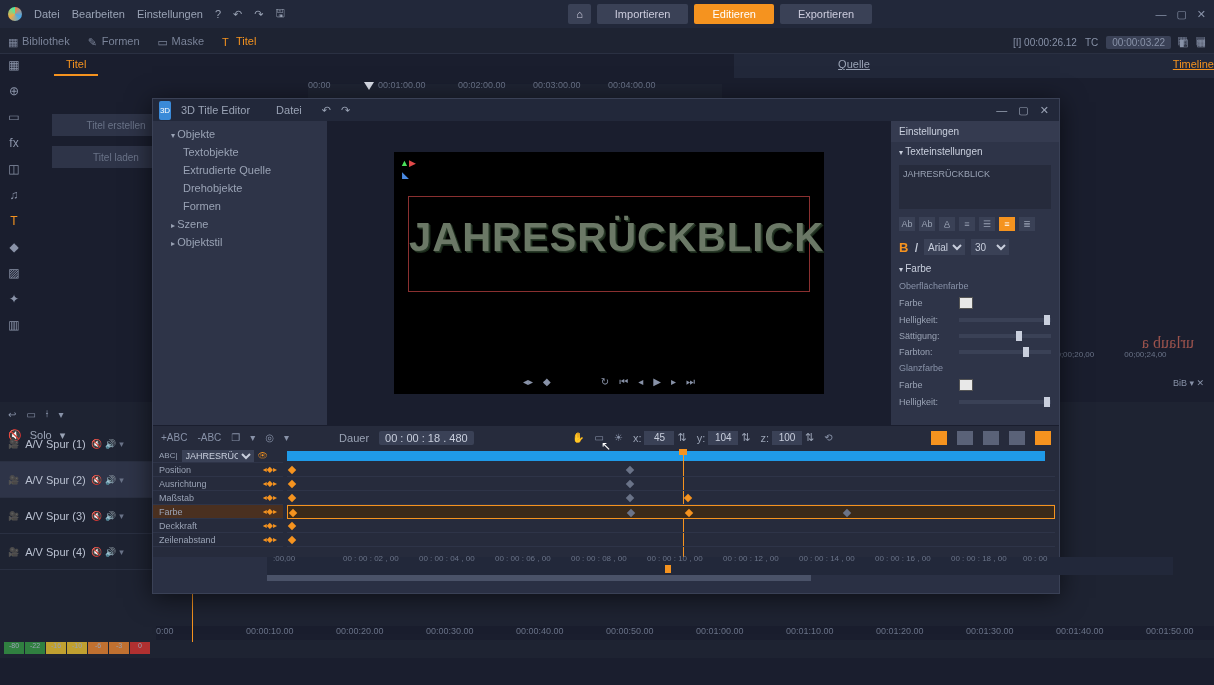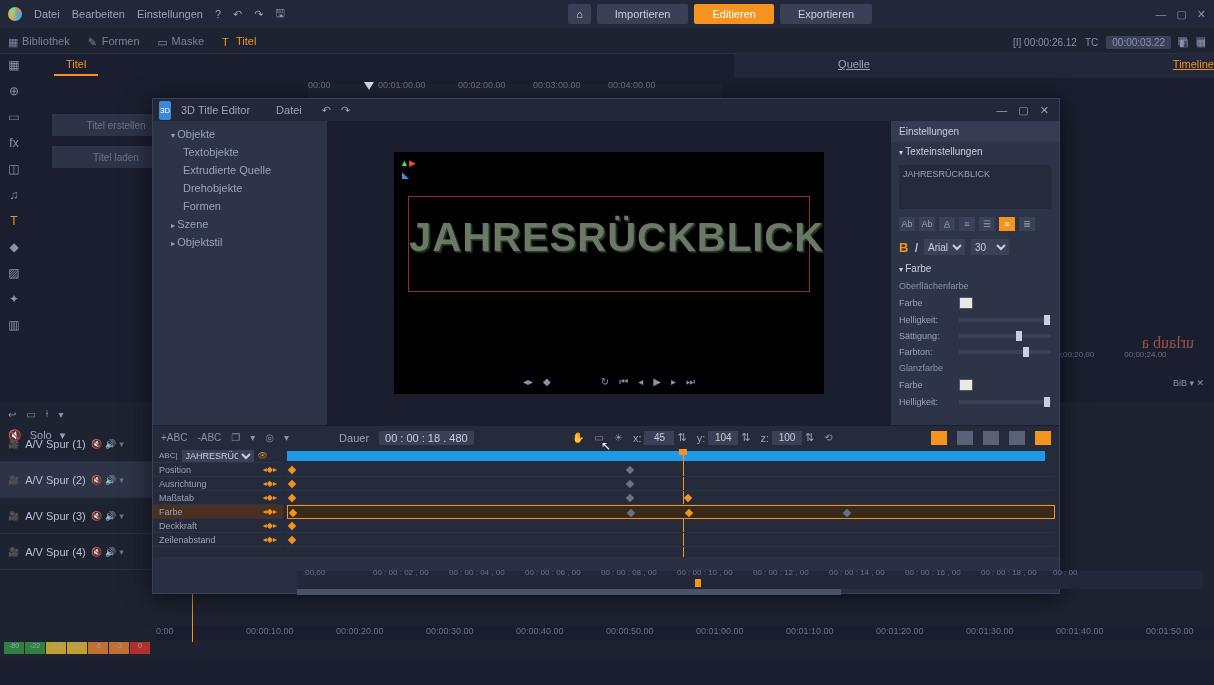--- a/index.html
+++ b/index.html
@@ -120,21 +120,21 @@
 .kf-label-row select { background:#3a4156; border:none; color:#c9cfdd; font-size:9px; width:72px; height:12px; }
 .kf-label-row.farbe { background:#4a3020; }
 .kf-tracks { flex:1; position:relative; }
 .kf-bluebar { position:absolute; left:4px; top:2px; right:14px; height:10px; background:#1f9ae8; }
 .kf-playhead { position:absolute; left:400px; top:0; width:1px; height:108px; background:#f5931f; }
 .kf-playhead::before { content:""; position:absolute; left:-4px; top:0; width:8px; height:6px; background:#f5931f; }
 .kf-trackline { position:absolute; left:4px; right:4px; height:14px; border-bottom:1px solid #2e3448; }
 .kf-trackline.farbe { background:#3a2a1a; border:1px solid #f5931f; }
 .kf-dot { position:absolute; width:6px; height:6px; transform:rotate(45deg); background:#6a7388; top:4px; }
 .kf-dot.orange { background:#f5931f; }
-.kf-tl-ruler { position:absolute; bottom:0; left:144px; right:0; height:18px; background:#22283a;margin-top:14px; }
+.kf-tl-ruler { position:absolute; bottom:0; left:114px; right:0; height:18px; background:#22283a; }
 .kf-tl-ruler .tick { position:absolute; bottom:12px; font-size:8px; color:#6a7388; }
 .kf-tl-ruler .knob { position:absolute; left:398px; bottom:2px; width:6px; height:8px; background:#f5931f; }
 .hscroll { position:absolute; left:0; right:40%; bottom:-6px; height:6px; background:#4a5268; }
 .cursor-arrow { position:absolute; left:448px; top:340px; font-size:12px; color:#fff; z-index:10; pointer-events:none;}
 
 
 .dlg-footer { height:32px; display:flex; align-items:center; justify-content:center; gap:14px; background:#2a3044; }
 .dlg-footer button { width:88px; height:20px; background:#4a5268; border:none; color:#dde; cursor:pointer; font-size:11px; }
 
 

